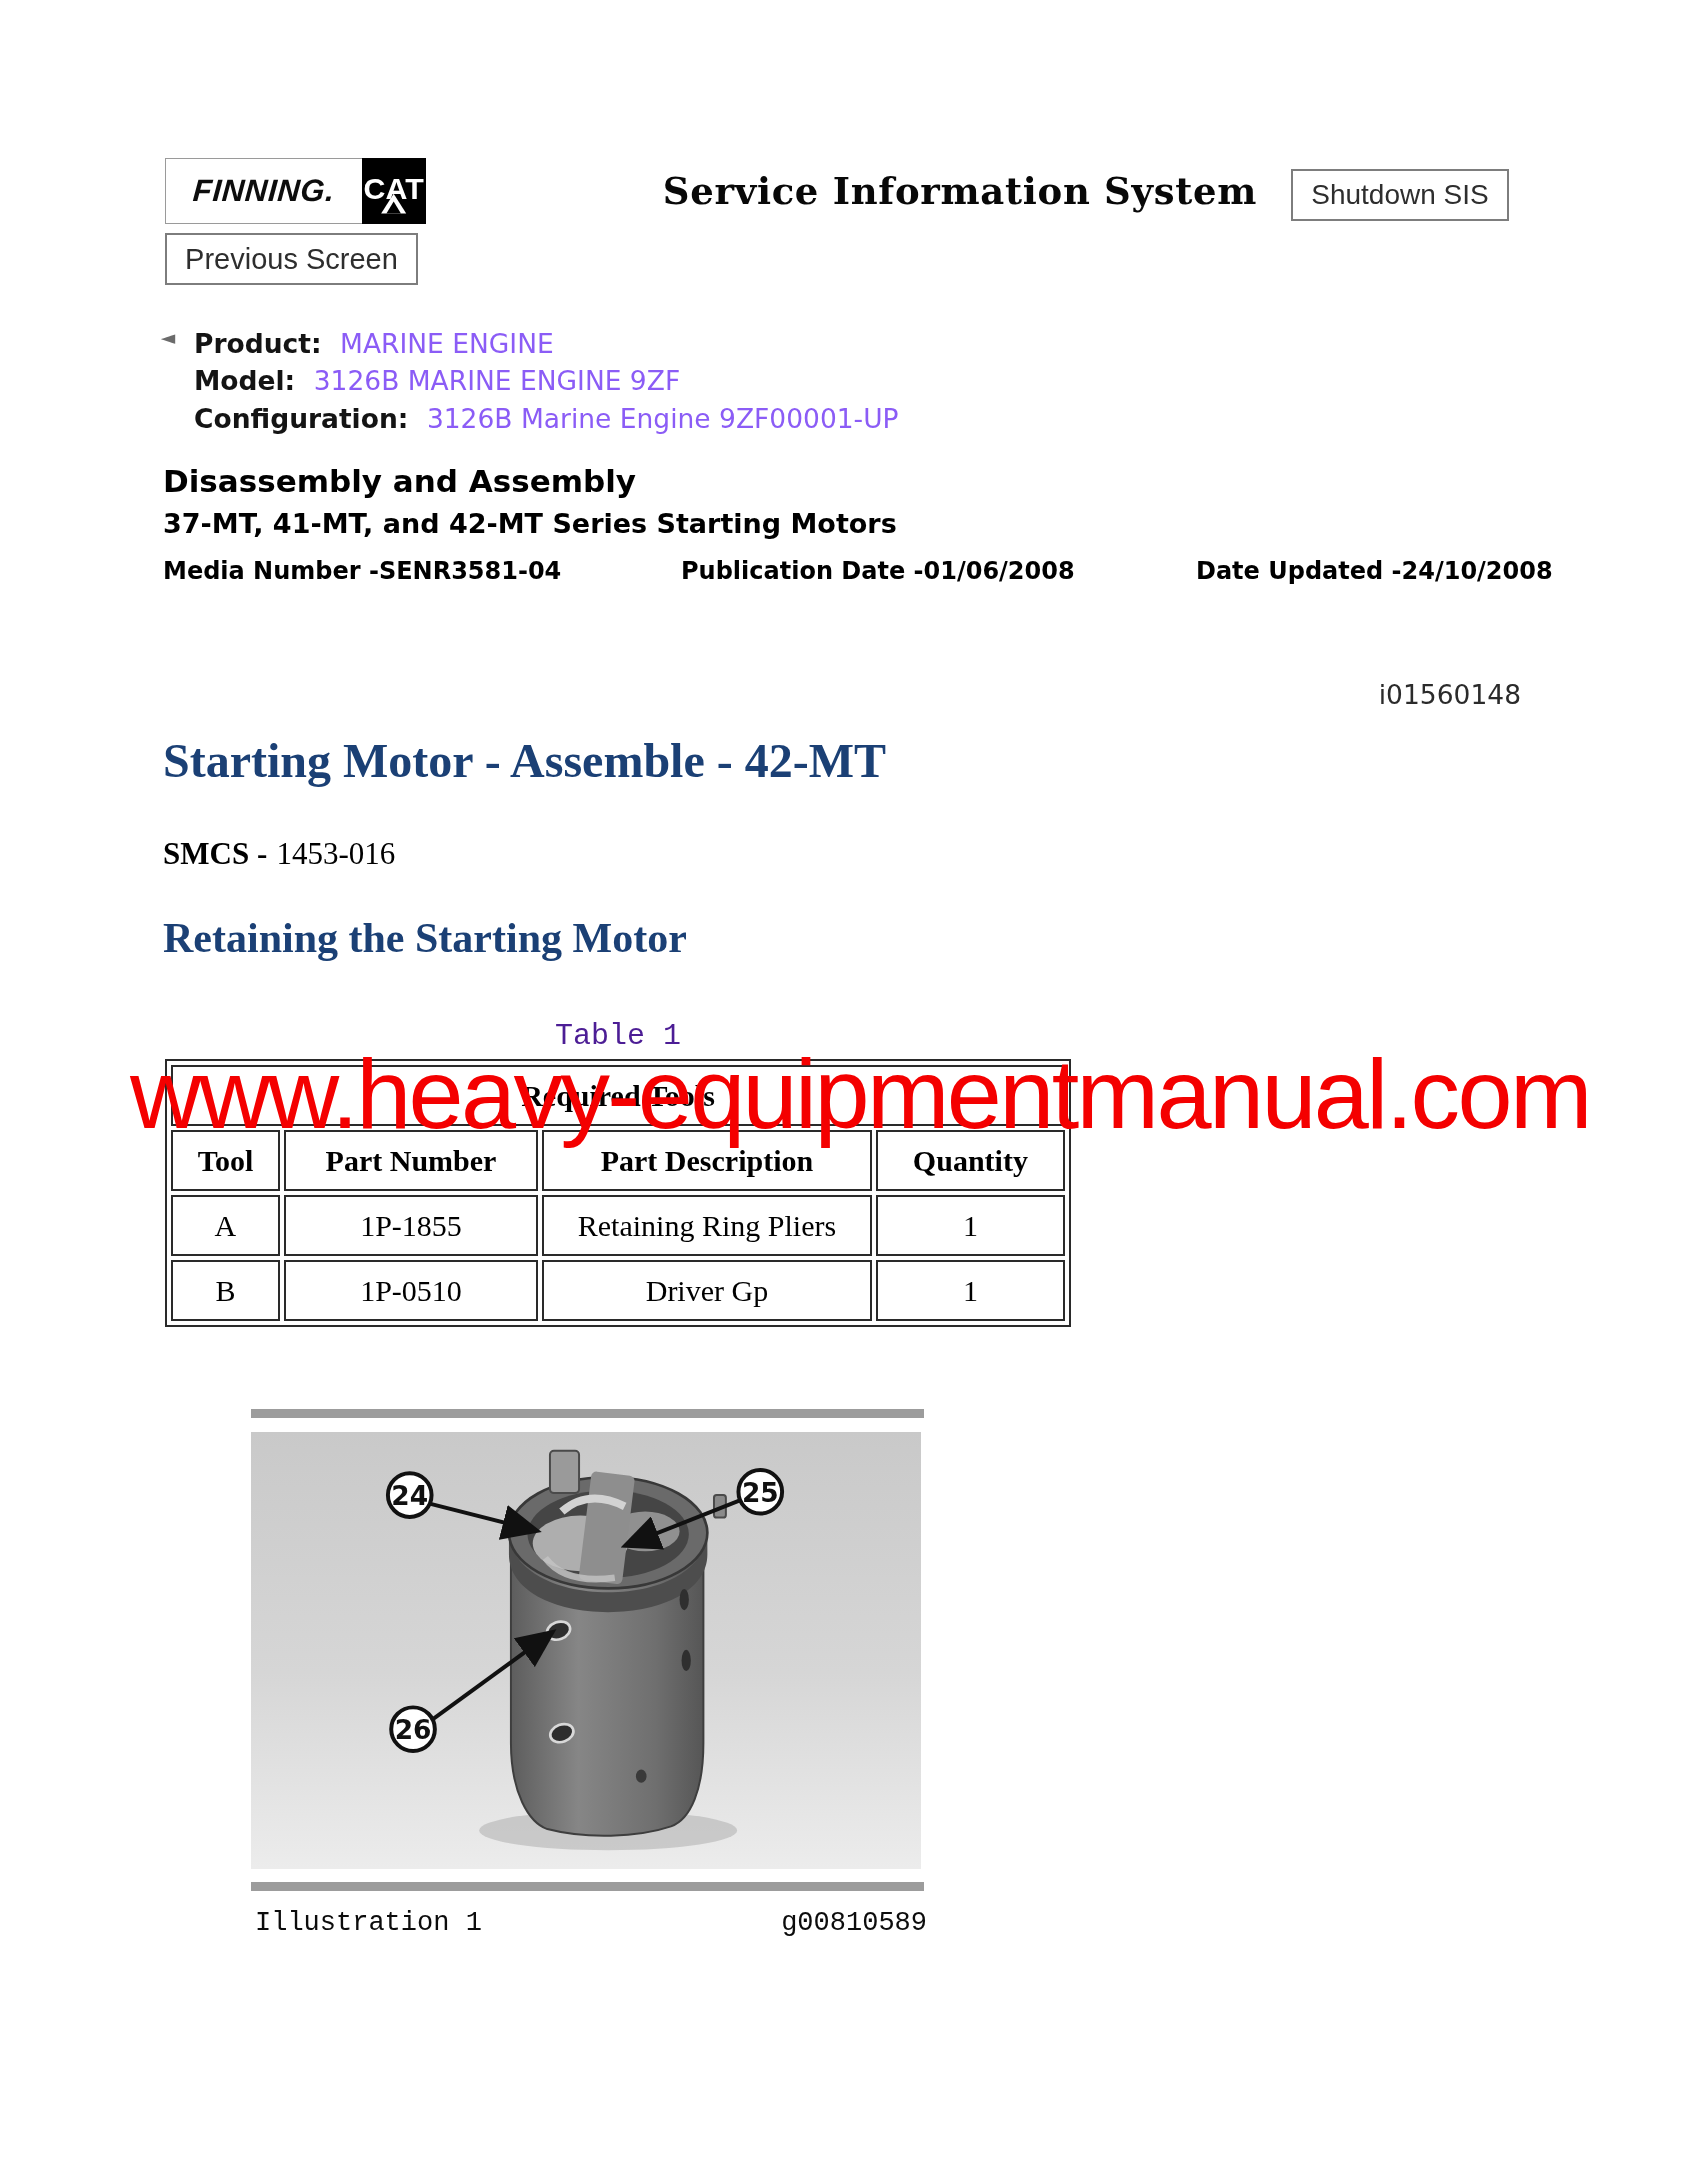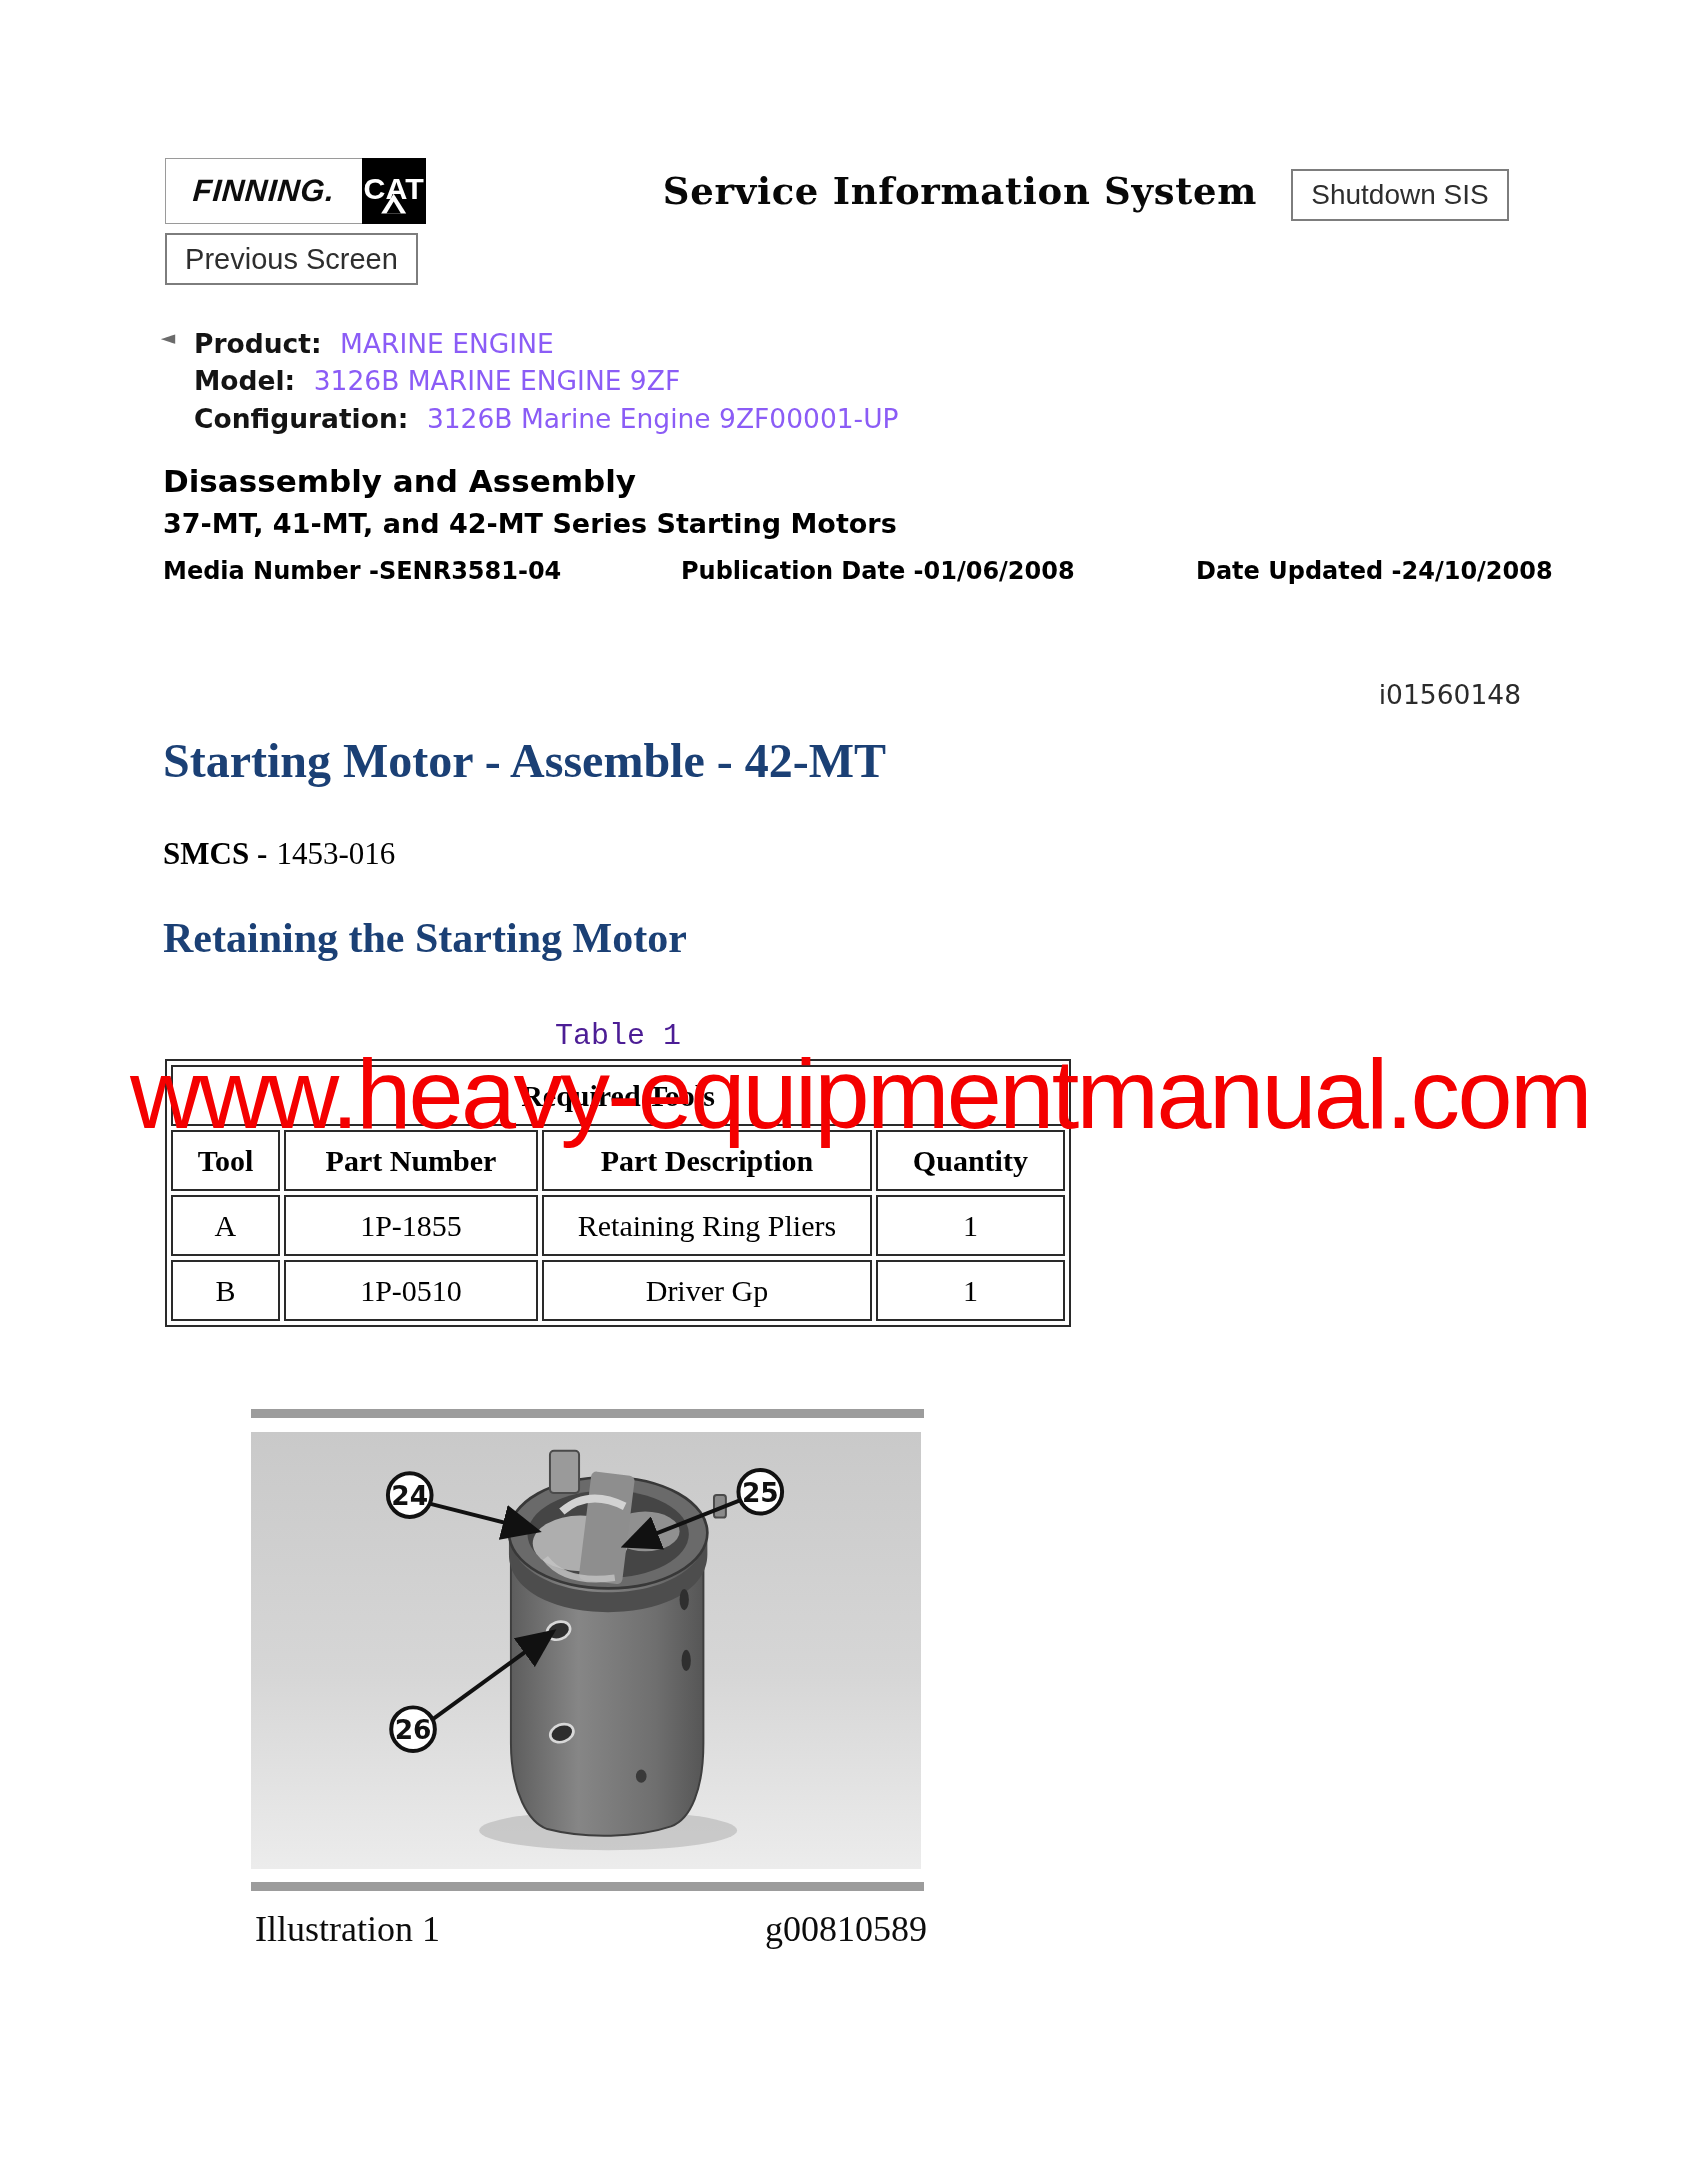--- a/index.html
+++ b/index.html
@@ -67,21 +67,21 @@
   .watermark{left:130px;top:1037px;font-family:"Liberation Sans",sans-serif;font-size:99px;
              letter-spacing:-2.6px;color:#f40000;white-space:nowrap;z-index:6;}
 
   
   .bar{left:251px;width:673px;height:8.6px;background:#9c9c9c;}
   .bar1{top:1409px;} .bar2{top:1882px;}
   .photo{left:251px;top:1432px;width:670px;height:437px;
          background:linear-gradient(180deg,#c9c9c9 0%,#d6d6d6 55%,#ececec 100%);}
   .photo svg{display:block;}
   .fig-caption{left:255px;top:1908px;width:672px;display:flex;justify-content:space-between;
-               font-family:Liberation Serif, serif;font-size:36px;color:#0c0c0c;}
+               font-family:Liberation Mono, monospace;font-size:27px;color:#0c0c0c;}
 </style>
 </head>
 <body>
 
 <div class="page">
 
   <div class="abs logo">
     <div class="logo-white">
       <span class="brand">FINNING.</span>
     </div>

